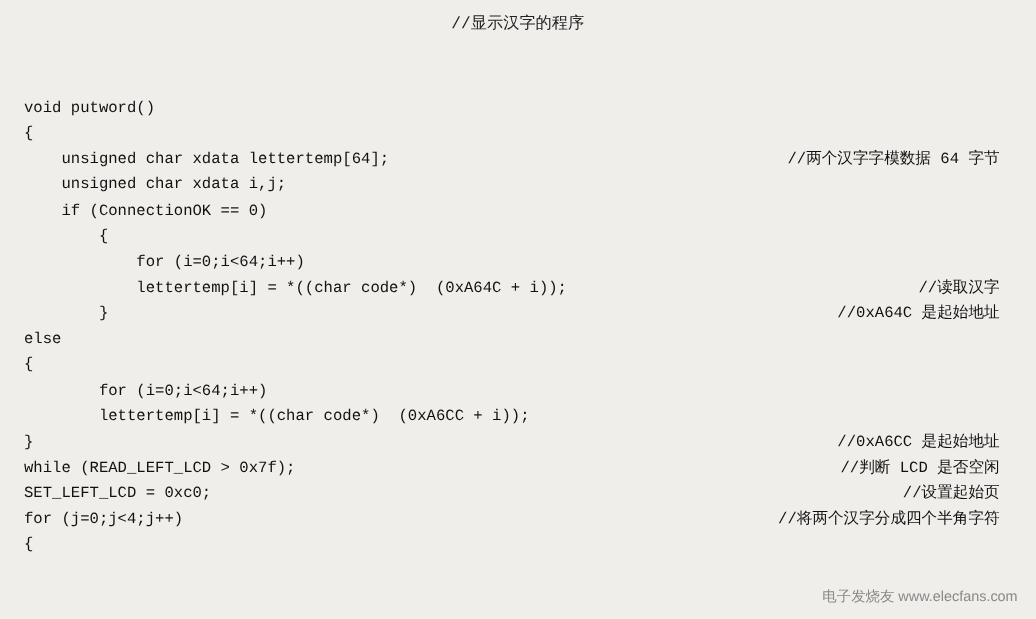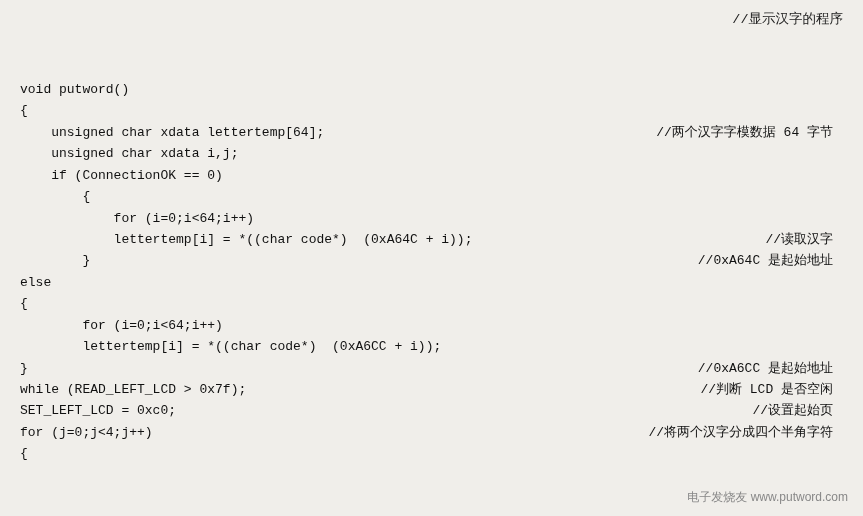--- a/index.html
+++ b/index.html
@@ -20,21 +20,21 @@
 
     .page {
       width: 863px;
       height: 516px;
       background-color: #f0eeea;
       padding: 10px 20px;
       position: relative;
     }
 
     .comment-header {
-      text-align: right;
+      text-align: center;
       margin-bottom: 8px;
       font-size: 13.5px;
       color: #222;
     }
 
     .code-block {
       font-family: 'Courier New', Courier, monospace;
       font-size: 13px;
       line-height: 1.65;
       white-space: pre;
@@ -56,15 +56,15 @@
 <div class="page">
 
   <div class="comment-header">
     <span>//显示汉字的程序</span>
   </div>
 
   <div class="code-block" id="code-container">
   <div style="display: flex; width: 100%;"><span style="flex-shrink: 0;">void putword()</span></div><div style="display: flex; width: 100%;"><span style="flex-shrink: 0;">{</span></div><div style="display: flex; width: 100%;"><span style="flex-shrink: 0;">    unsigned char xdata lettertemp[64];</span><span style="flex: 1 1 0%; min-width: 20px;"></span><span style="flex-shrink: 0; padding-right: 10px;">//两个汉字字模数据 64 字节</span></div><div style="display: flex; width: 100%;"><span style="flex-shrink: 0;">    unsigned char xdata i,j;</span></div><div style="display: flex; width: 100%;"><span style="flex-shrink: 0;">    if (ConnectionOK == 0)</span></div><div style="display: flex; width: 100%;"><span style="flex-shrink: 0;">        {</span></div><div style="display: flex; width: 100%;"><span style="flex-shrink: 0;">            for (i=0;i&lt;64;i++)</span></div><div style="display: flex; width: 100%;"><span style="flex-shrink: 0;">            lettertemp[i] = *((char code*)  (0xA64C + i));</span><span style="flex: 1 1 0%; min-width: 20px;"></span><span style="flex-shrink: 0; padding-right: 10px;">//读取汉字</span></div><div style="display: flex; width: 100%;"><span style="flex-shrink: 0;">        }</span><span style="flex: 1 1 0%; min-width: 20px;"></span><span style="flex-shrink: 0; padding-right: 10px;">//0xA64C 是起始地址</span></div><div style="display: flex; width: 100%;"><span style="flex-shrink: 0;">else</span></div><div style="display: flex; width: 100%;"><span style="flex-shrink: 0;">{</span></div><div style="display: flex; width: 100%;"><span style="flex-shrink: 0;">        for (i=0;i&lt;64;i++)</span></div><div style="display: flex; width: 100%;"><span style="flex-shrink: 0;">        lettertemp[i] = *((char code*)  (0xA6CC + i));</span></div><div style="display: flex; width: 100%;"><span style="flex-shrink: 0;">}</span><span style="flex: 1 1 0%; min-width: 20px;"></span><span style="flex-shrink: 0; padding-right: 10px;">//0xA6CC 是起始地址</span></div><div style="display: flex; width: 100%;"><span style="flex-shrink: 0;">while (READ_LEFT_LCD &gt; 0x7f);</span><span style="flex: 1 1 0%; min-width: 20px;"></span><span style="flex-shrink: 0; padding-right: 10px;">//判断 LCD 是否空闲</span></div><div style="display: flex; width: 100%;"><span style="flex-shrink: 0;">SET_LEFT_LCD = 0xc0;</span><span style="flex: 1 1 0%; min-width: 20px;"></span><span style="flex-shrink: 0; padding-right: 10px;">//设置起始页</span></div><div style="display: flex; width: 100%;"><span style="flex-shrink: 0;">for (j=0;j&lt;4;j++)</span><span style="flex: 1 1 0%; min-width: 20px;"></span><span style="flex-shrink: 0; padding-right: 10px;">//将两个汉字分成四个半角字符</span></div><div style="display: flex; width: 100%;"><span style="flex-shrink: 0;">{</span></div></div>
 
   <div class="watermark">
-    <span>电子发烧友 www.putword.com</span>
+    <span>电子发烧友 www.elecfans.com</span>
   </div>
 </div>
 
 </body></html>

